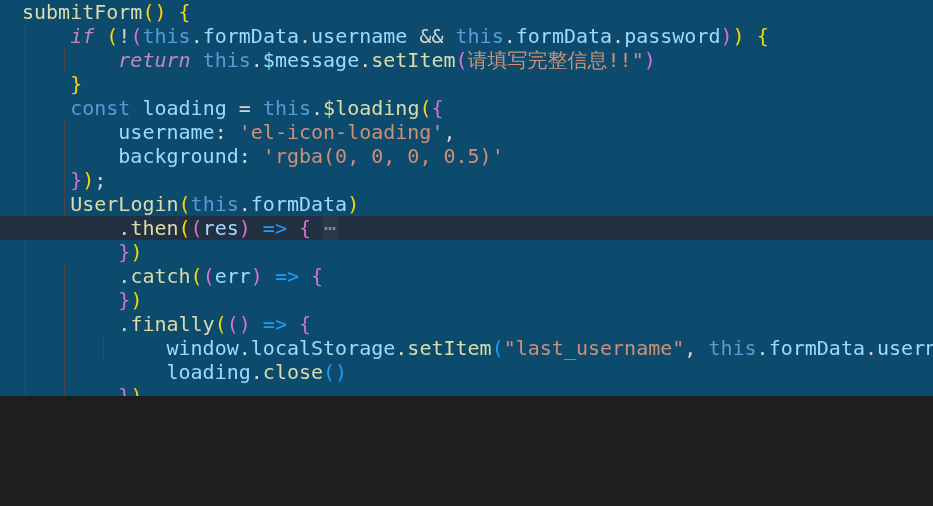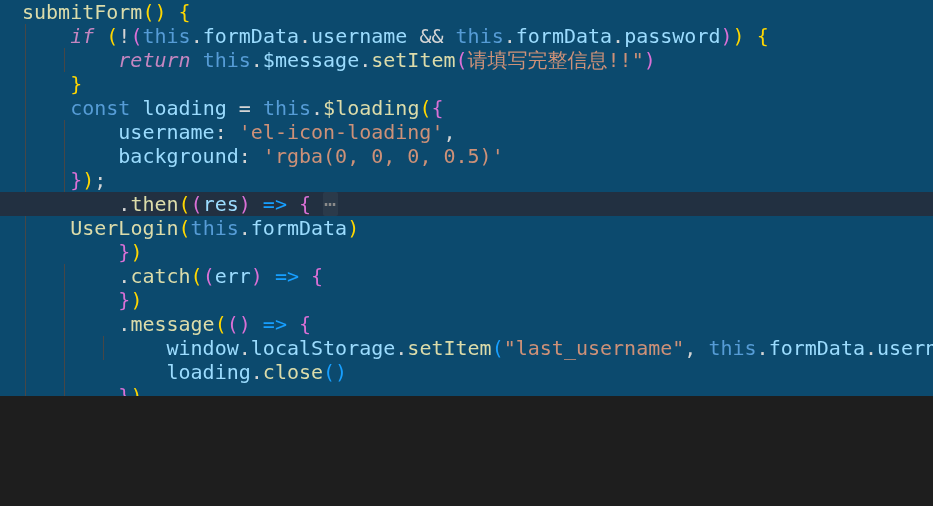--- a/index.html
+++ b/index.html
@@ -99,32 +99,32 @@
     <div class="line">    <span class="kw2">const</span> <span class="var">loading</span> <span class="op">=</span> <span class="kw2">this</span><span class="punc">.</span><span class="fn">$loading</span><span class="p1">(</span><span class="p2">{</span></div>
 
 
 
     <div class="line">        <span class="var">username</span><span class="punc">:</span> <span class="str">'<span>el-icon-loading</span>'</span><span class="punc">,</span></div>
 
     <div class="line">        <span class="var">background</span><span class="punc">:</span> <span class="str">'<span>rgba(0, 0, 0, 0.5)</span>'</span></div>
 
     <div class="line">    <span class="p2">}</span><span class="p1">)</span><span class="punc">;</span></div>
 
+    <div class="line">    <span class="fn">UserLogin</span><span class="p1">(</span><span class="kw2">this</span><span class="punc">.</span><span class="var">formData</span><span class="p1">)</span></div>
+
     <div class="line active">        <span class="punc">.</span><span class="fn">then</span><span class="p1">(</span><span class="p2">(</span><span class="var">res</span><span class="p2">)</span> <span class="p3">=&gt;</span> <span class="p2">{</span> <span class="fold">⋯</span></div>
-
-    <div class="line">    <span class="fn">UserLogin</span><span class="p1">(</span><span class="kw2">this</span><span class="punc">.</span><span class="var">formData</span><span class="p1">)</span></div>
 
     <div class="line">        <span class="p2">}</span><span class="p1">)</span></div>
 
     <div class="line">        <span class="punc">.</span><span class="fn">catch</span><span class="p1">(</span><span class="p2">(</span><span class="var">err</span><span class="p2">)</span> <span class="p3">=&gt;</span> <span class="p2">{</span></div>
 
 
     <div class="line">        <span class="p2">}</span><span class="p1">)</span></div>
 
-    <div class="line">        <span class="punc">.</span><span class="fn">message</span><span class="p1">(</span><span class="p2">()</span> <span class="p3">=&gt;</span> <span class="p2">{</span></div>
+    <div class="line">        <span class="punc">.</span><span class="fn">finally</span><span class="p1">(</span><span class="p2">()</span> <span class="p3">=&gt;</span> <span class="p2">{</span></div>
 
     <div class="line">            <span class="var">window</span><span class="punc">.</span><span class="var">localStorage</span><span class="punc">.</span><span class="fn">setItem</span><span class="p3">(</span><span class="str">"<span>last_username</span>"</span><span class="punc">,</span> <span class="kw2">this</span><span class="punc">.</span><span class="var">formData</span><span class="punc">.</span><span class="var">username</span><span class="p3">)</span></div>
 
     <div class="line">            <span class="var">loading</span><span class="punc">.</span><span class="fn">close</span><span class="p3">()</span></div>
 
     <div class="line">        <span class="p2">}</span><span class="p1">)</span></div>
 
   </div>
 </div>
 

